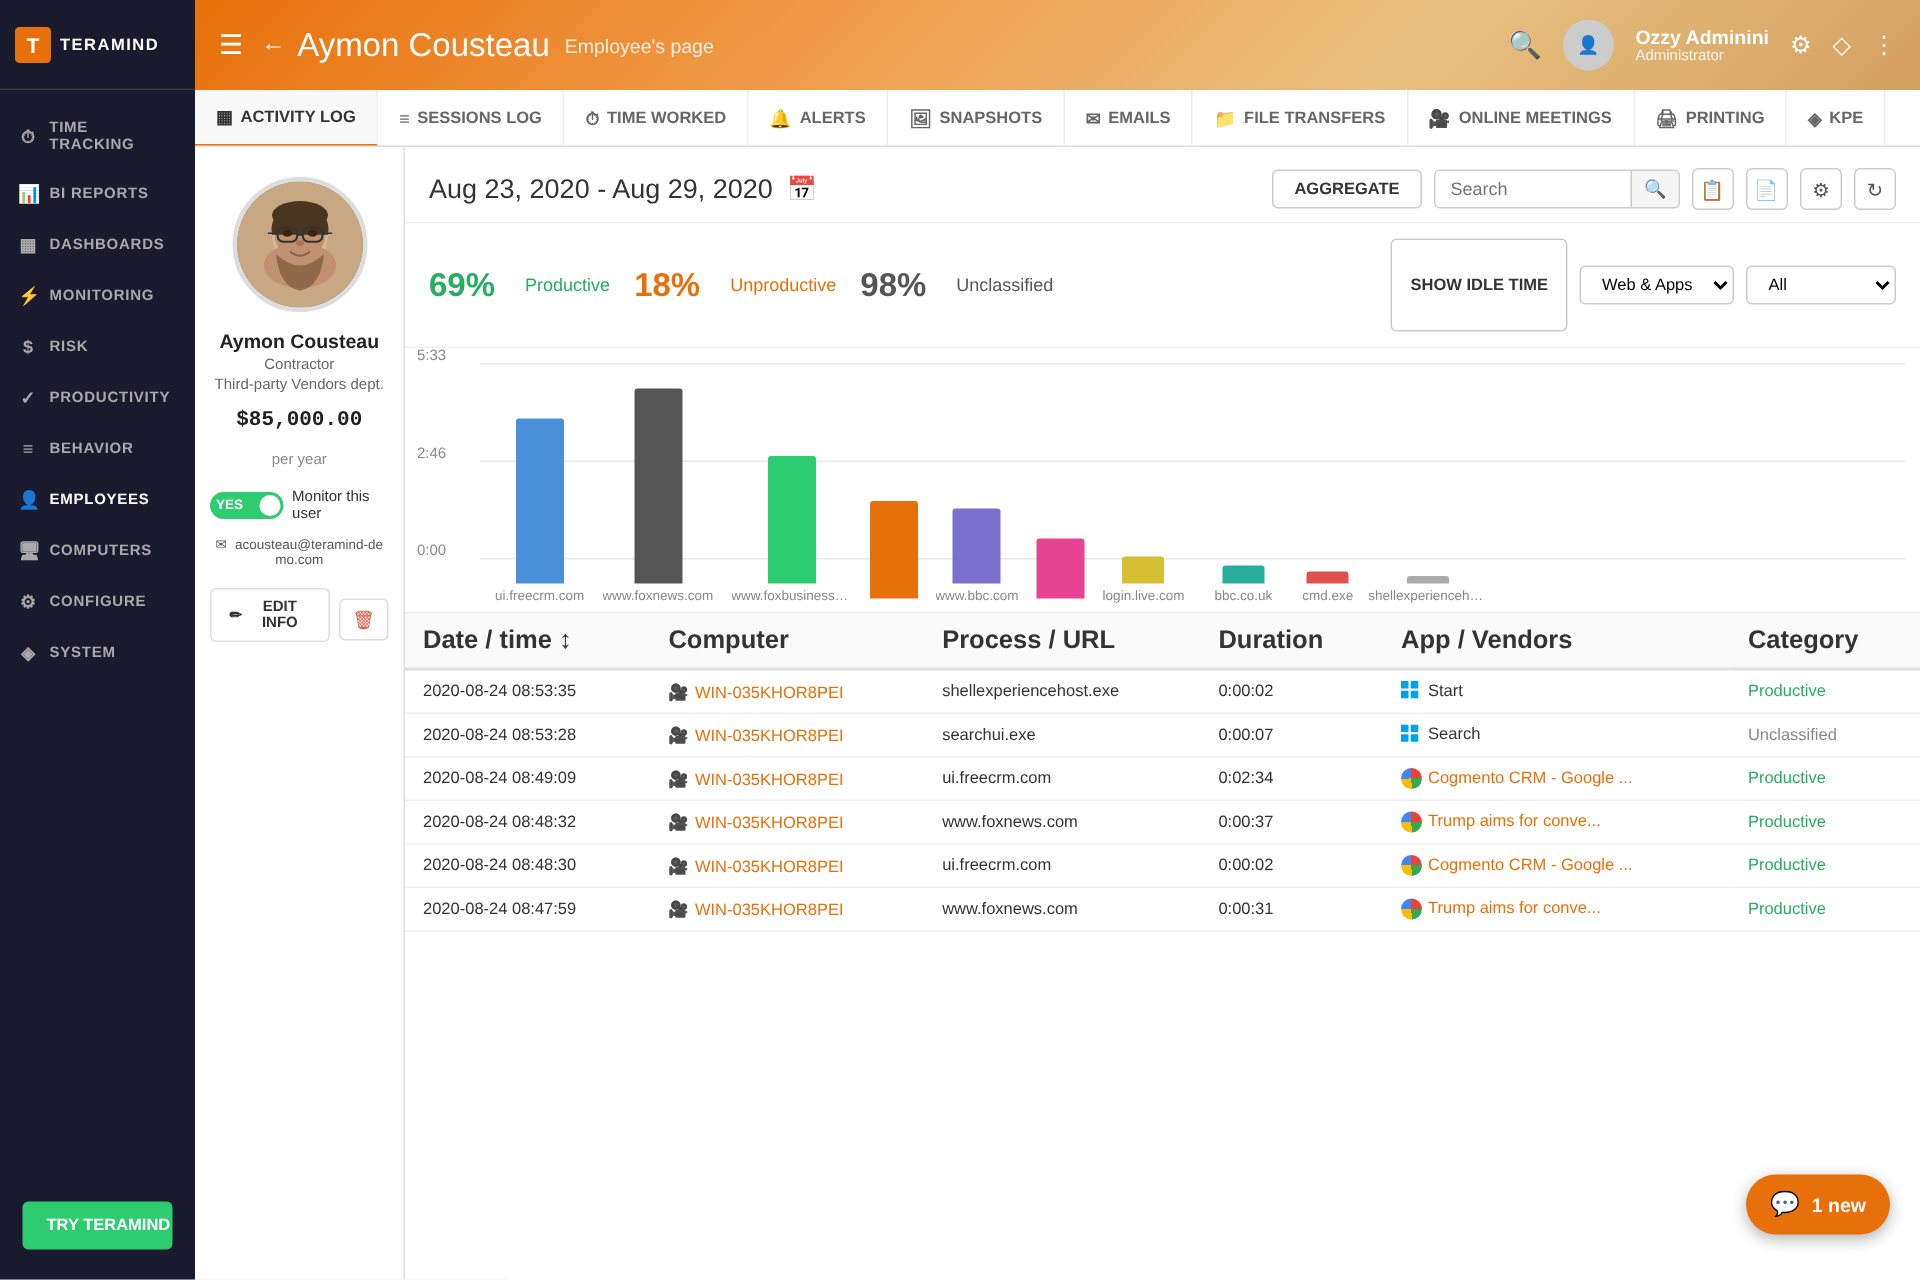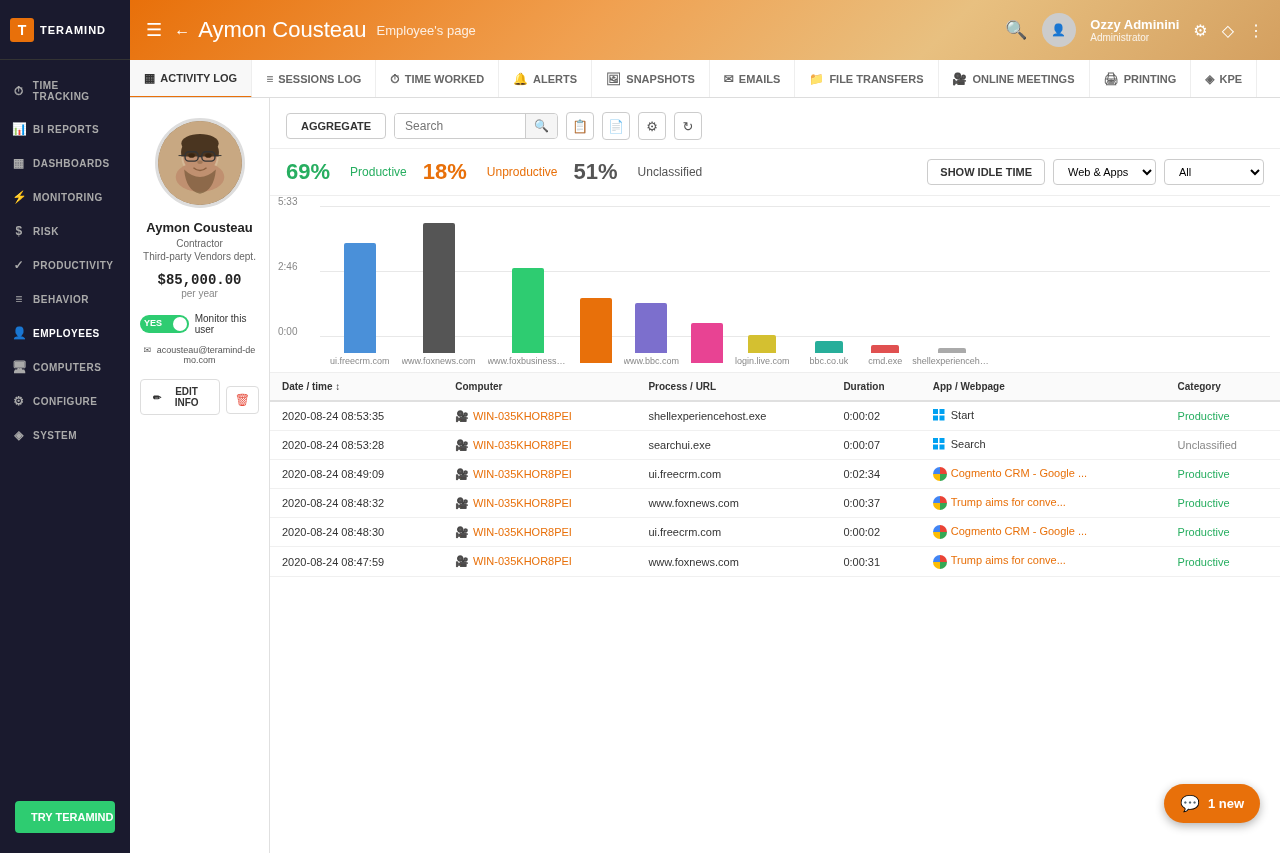--- a/index.html
+++ b/index.html
@@ -82,21 +82,21 @@
       border: 3px solid #ddd;
     }
     .avatar-img {
       width: 100%; height: 100%; background: linear-gradient(135deg, #8B7355 0%, #a0896a 50%, #7a6045 100%);
       display: flex; align-items: center; justify-content: center; font-size: 32px;
     }
     .profile-name { font-size: 13px; font-weight: 700; color: #222; text-align: center; margin-bottom: 3px; }
     .profile-role { font-size: 10px; color: #666; text-align: center; margin-bottom: 2px; }
     .profile-dept { font-size: 10px; color: #666; text-align: center; margin-bottom: 10px; }
     .profile-salary { font-size: 14px; font-weight: 700; color: #222; text-align: center; font-family: Liberation Mono, monospace; }
-    .profile-salary-label { font-size: 10px; color: #888; text-align: center; margin-bottom: 14px; }
+    .profile-salary-label { font-size: 10px; color: #888; text-align: center; margin-bottom: 14px; margin-top: 13px; }
     .monitor-toggle-row {
       display: flex; align-items: center; gap: 6px; margin-bottom: 10px; width: 100%;
       justify-content: center;
     }
     .toggle-switch {
       width: 56px; height: 18px; background: #2ecc71; border-radius: 9px; position: relative; cursor: pointer; text-align: center;
     }
     .toggle-switch::after {
       content: ''; position: absolute; right: 2px; top: 2px; width: 14px; height: 14px;
       background: #fff; border-radius: 50%;
@@ -153,21 +153,21 @@
       background: #fff; border-bottom: 1px solid #eee;
     }
     .stat-productive { font-size: 22px; font-weight: 700; color: #27ae60; }
     .stat-productive-label { font-size: 12px; color: #27ae60; margin-left: 4px; }
     .stat-unproductive { font-size: 22px; font-weight: 700; color: #e8700a; }
     .stat-unproductive-label { font-size: 12px; color: #e8700a; margin-left: 4px; }
     .stat-unclassified { font-size: 22px; font-weight: 700; color: #555; }
     .stat-unclassified-label { font-size: 12px; color: #555; margin-left: 4px; }
     .stats-right { margin-left: auto; display: flex; align-items: center; gap: 8px; }
     .idle-btn {
-      padding: 6px 12px; border: 1px solid #ccc; background: #fff; border-radius: 4px;
+      padding: 24px 12px; border: 1px solid #ccc; background: #fff; border-radius: 4px;
       font-size: 11px; font-weight: 600; color: #333; cursor: pointer; white-space: nowrap;
     }
     .filter-select {
       padding: 5px 10px; border: 1px solid #ccc; border-radius: 4px; font-size: 11px;
       background: #fff; cursor: pointer; min-width: 100px;
     }
 
     
     .chart-area {
       background: #fff; padding: 10px 16px 6px 50px; border-bottom: 1px solid #eee; position: relative;
@@ -175,21 +175,21 @@
     .chart-y-label { position: absolute; left: 8px; font-size: 10px; color: #888; }
     .chart-bars { display: flex; align-items: flex-end; gap: 0; height: 160px; position: relative; }
     .chart-bar-group { display: flex; flex-direction: column; align-items: center; }
     .chart-bar { border-radius: 2px 2px 0 0; min-width: 28px; }
     .chart-x-label { font-size: 9px; color: #888; margin-top: 3px; text-align: center; max-width: 80px; overflow: hidden; text-overflow: ellipsis; white-space: nowrap; }
 
     
     .table-container { flex: 1; background: #fff; overflow-y: auto; }
     table { width: 100%; border-collapse: collapse; }
     thead th {
-      text-align: left; padding: 8px 12px; font-size: 10px; font-weight: 600;
+      text-align: left; padding: 8px 12px; font-size: 17px; font-weight: 600;
       color: #333; border-bottom: 2px solid #e0e0e0; background: #fafafa; white-space: nowrap;
     }
     tbody tr { border-bottom: 1px solid #f0f0f0; }
     tbody td { padding: 7px 12px; font-size: 11px; color: #333; white-space: nowrap; }
     .link-text { color: #e8700a; cursor: pointer; text-decoration: none; }
     .productive-badge { color: #27ae60; }
     .unclassified-badge { color: #888; }
     .video-icon { color: #555; margin-right: 4px; font-size: 11px; }
     .chrome-dot { display: inline-block; width: 14px; height: 14px; border-radius: 50%; vertical-align: middle; margin-right: 4px; background: conic-gradient(#ea4335 0deg 90deg, #34a853 90deg 180deg, #fbbc05 180deg 270deg, #4285f4 270deg 360deg); }
 
@@ -378,39 +378,43 @@
       </button>
       <button class="delete-btn">
         <span>🗑</span>
       </button>
     </div>
   </div>
 
   <div class="data-panel">
 
     <div class="date-bar">
+      <div class="date-range">
+        <span>Aug 23, 2020 - Aug 29, 2020</span>
+        <span class="date-icon">📅</span>
+      </div>
       <div class="date-actions">
         <button class="aggregate-btn">AGGREGATE</button>
         <div class="search-box">
           <input type="text" placeholder="Search" style="">
           <button class="search-box-btn">🔍</button>
         </div>
         <div class="icon-btn">📋</div>
         <div class="icon-btn">📄</div>
         <div class="icon-btn">⚙</div>
         <div class="icon-btn">↻</div>
       </div>
     </div>
 
     <div class="stats-bar">
       <span class="stat-productive">69%</span>
       <span class="stat-productive-label">Productive</span>
       <span class="stat-unproductive">18%</span>
       <span class="stat-unproductive-label">Unproductive</span>
-      <span class="stat-unclassified">51%</span>
+      <span class="stat-unclassified">98%</span>
       <span class="stat-unclassified-label">Unclassified</span>
       <div class="stats-right">
         <button class="idle-btn">SHOW IDLE TIME</button>
         <select class="filter-select">
           <option>Web &amp; Apps</option>
         </select>
         <select class="filter-select">
           <option>All</option>
         </select>
       </div>
@@ -471,21 +475,21 @@
       <table>
         <thead>
           <tr>
             <th>
               <span>Date / time</span>
               <span style="cursor:pointer;"> ↕</span>
             </th>
             <th>Computer</th>
             <th>Process / URL</th>
             <th>Duration</th>
-            <th>App / Webpage</th>
+            <th>App / Vendors</th>
             <th>Category</th>
           </tr>
         </thead>
         <tbody id="table-body">
         <tr>
               <td>2020-08-24 08:53:35</td>
               <td><span class="video-icon">🎥</span><span class="link-text">WIN-035KHOR8PEI</span></td>
               <td>shellexperiencehost.exe</td>
               <td>0:00:02</td>
               <td><span style="display: inline-block; width: 14px; height: 14px; margin-right: 4px; vertical-align: middle;"><svg width="12" height="12" viewBox="0 0 12 12">

